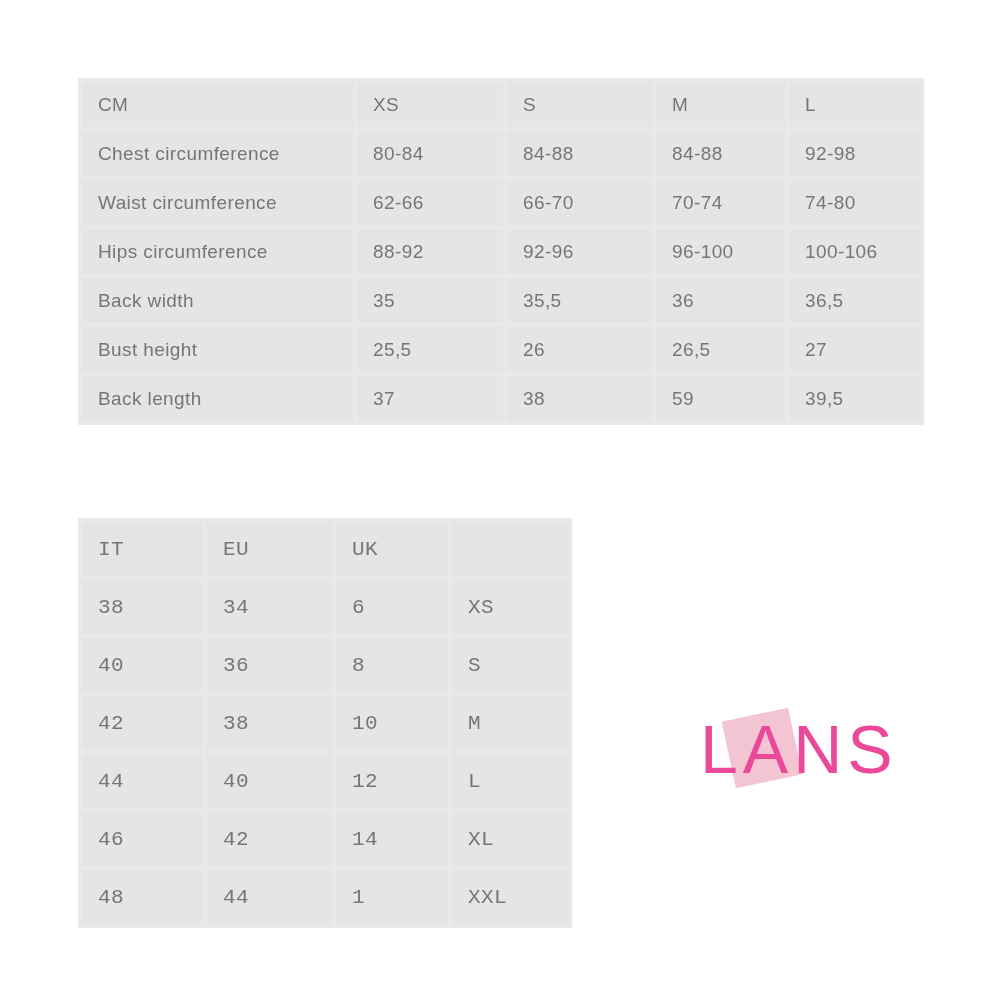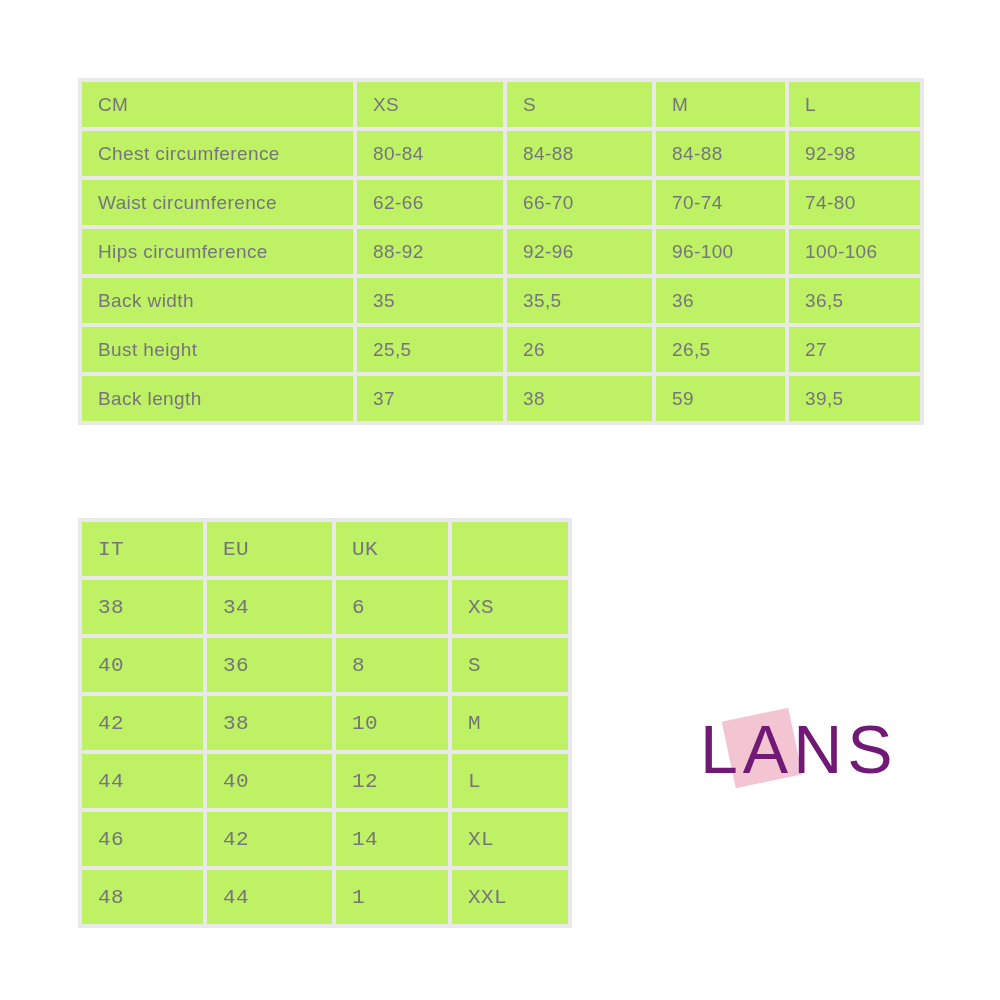--- a/index.html
+++ b/index.html
@@ -14,21 +14,21 @@
     position: relative;
     width: 1000px;
     height: 1000px;
     background: #ffffff;
     overflow: hidden;
   }
   table {
     border-collapse: collapse;
     table-layout: fixed;
     position: absolute;
-    background: #bef264;
+    background: #e5e5e5;
     border-radius: 11px;
   }
   th, td {
     border: 4px solid #e9e9e9;
     color: #75757b;
     font-weight: normal;
     text-align: left;
     vertical-align: middle;
     padding: 0 0 0 16px;
     white-space: nowrap;
@@ -71,21 +71,21 @@
     background: #f3c5d2;
     transform: rotate(-12deg);
     z-index: 0;
   }
   .logo-text {
     position: relative;
     z-index: 1;
     font-size: 68px;
     line-height: 74px;
     letter-spacing: 5px;
-    color: #701a75;
+    color: #ec4899;
     font-family: "Liberation Sans", sans-serif;
   }
 </style>
 </head>
 <body>
 
 <div class="canvas">
 
   <table class="size-table">
     <colgroup>

